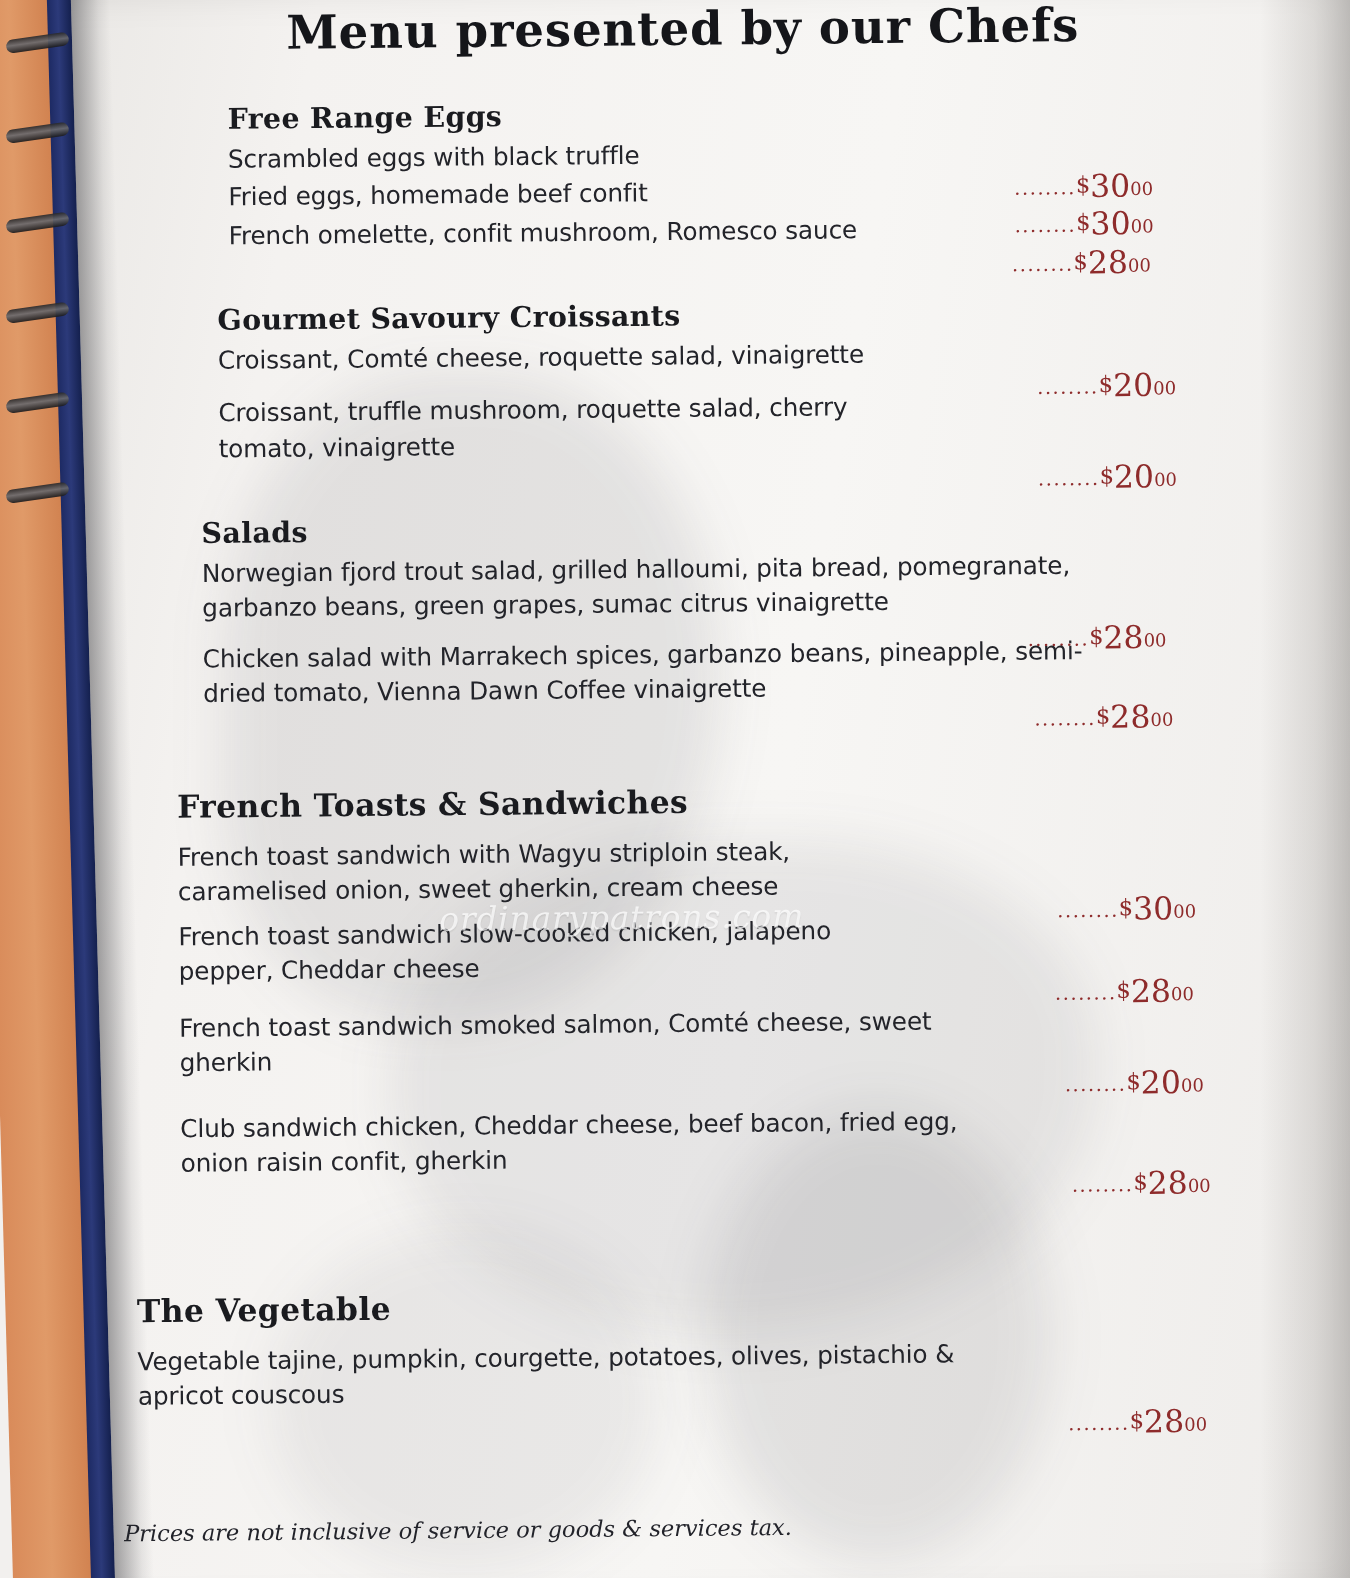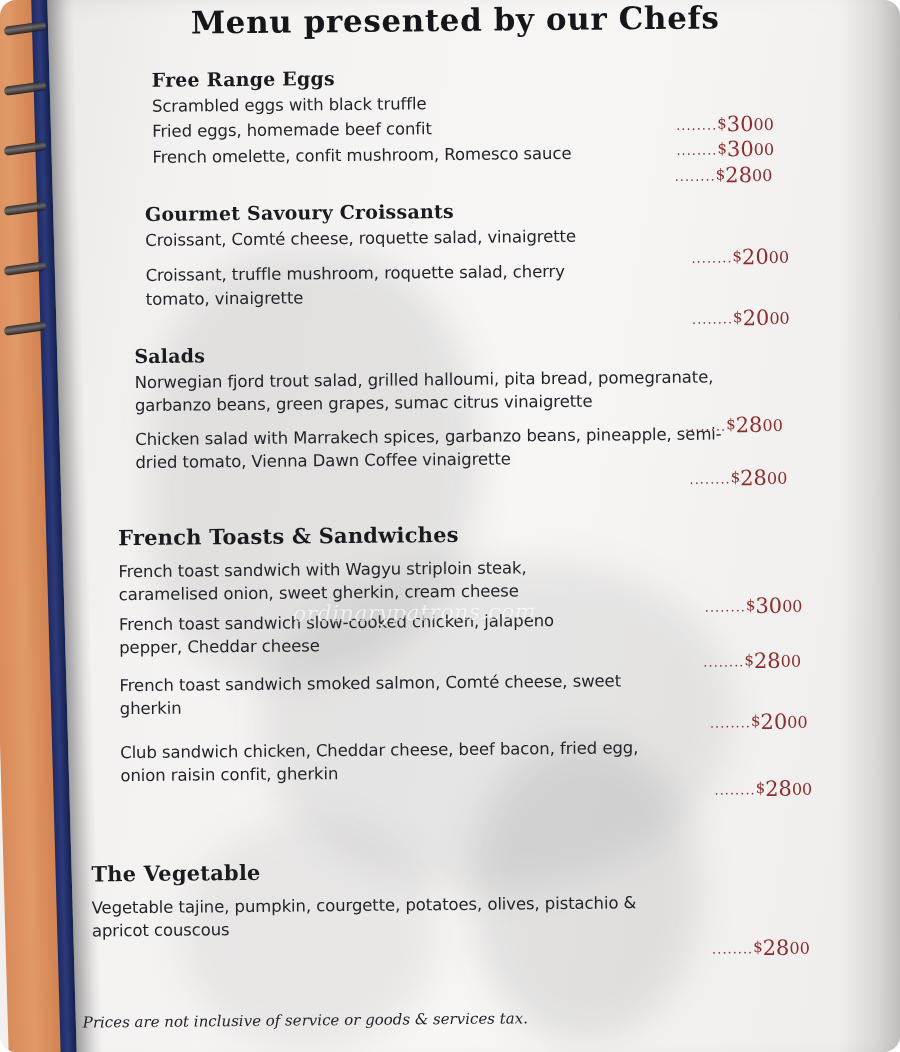--- a/index.html
+++ b/index.html
@@ -7,21 +7,20 @@
     padding: 0;
     background: #ffffff;
   }
   #page {
     position: relative;
     width: 900px;
     height: 1052px;
     overflow: hidden;
     background: #f2f0ee;
     font-family: "DejaVu Sans", sans-serif;
-    border-radius: 16px;
   }
 
   
   .paper {
     position: absolute;
     left: 28px;
     top: -10px;
     width: 880px;
     height: 1080px;
     background: linear-gradient(100deg, #e9e7e4 0%, #f4f2f0 18%, #f7f6f4 55%, #eeecea 100%);
@@ -143,21 +142,21 @@
     white-space: nowrap;
   }
   .price .dots {
     font-size: 13px;
     letter-spacing: 1px;
     color: #8e2b2b;
     vertical-align: 2px;
   }
   .price .amt { font-size: 21px; }
   .price .cur { font-size: 15px; vertical-align: 3px; }
-  .price .cents { font-size: 16px; vertical-align: 1px; margin-top: 18px; }
+  .price .cents { font-size: 12px; vertical-align: 1px; margin-top: 18px; }
 
   .footnote {
     position: absolute;
     left: 78px;
     top: 1010px;
     font-family: "DejaVu Serif", serif;
     font-style: italic;
     font-size: 15px;
     color: #22232a;
   }

